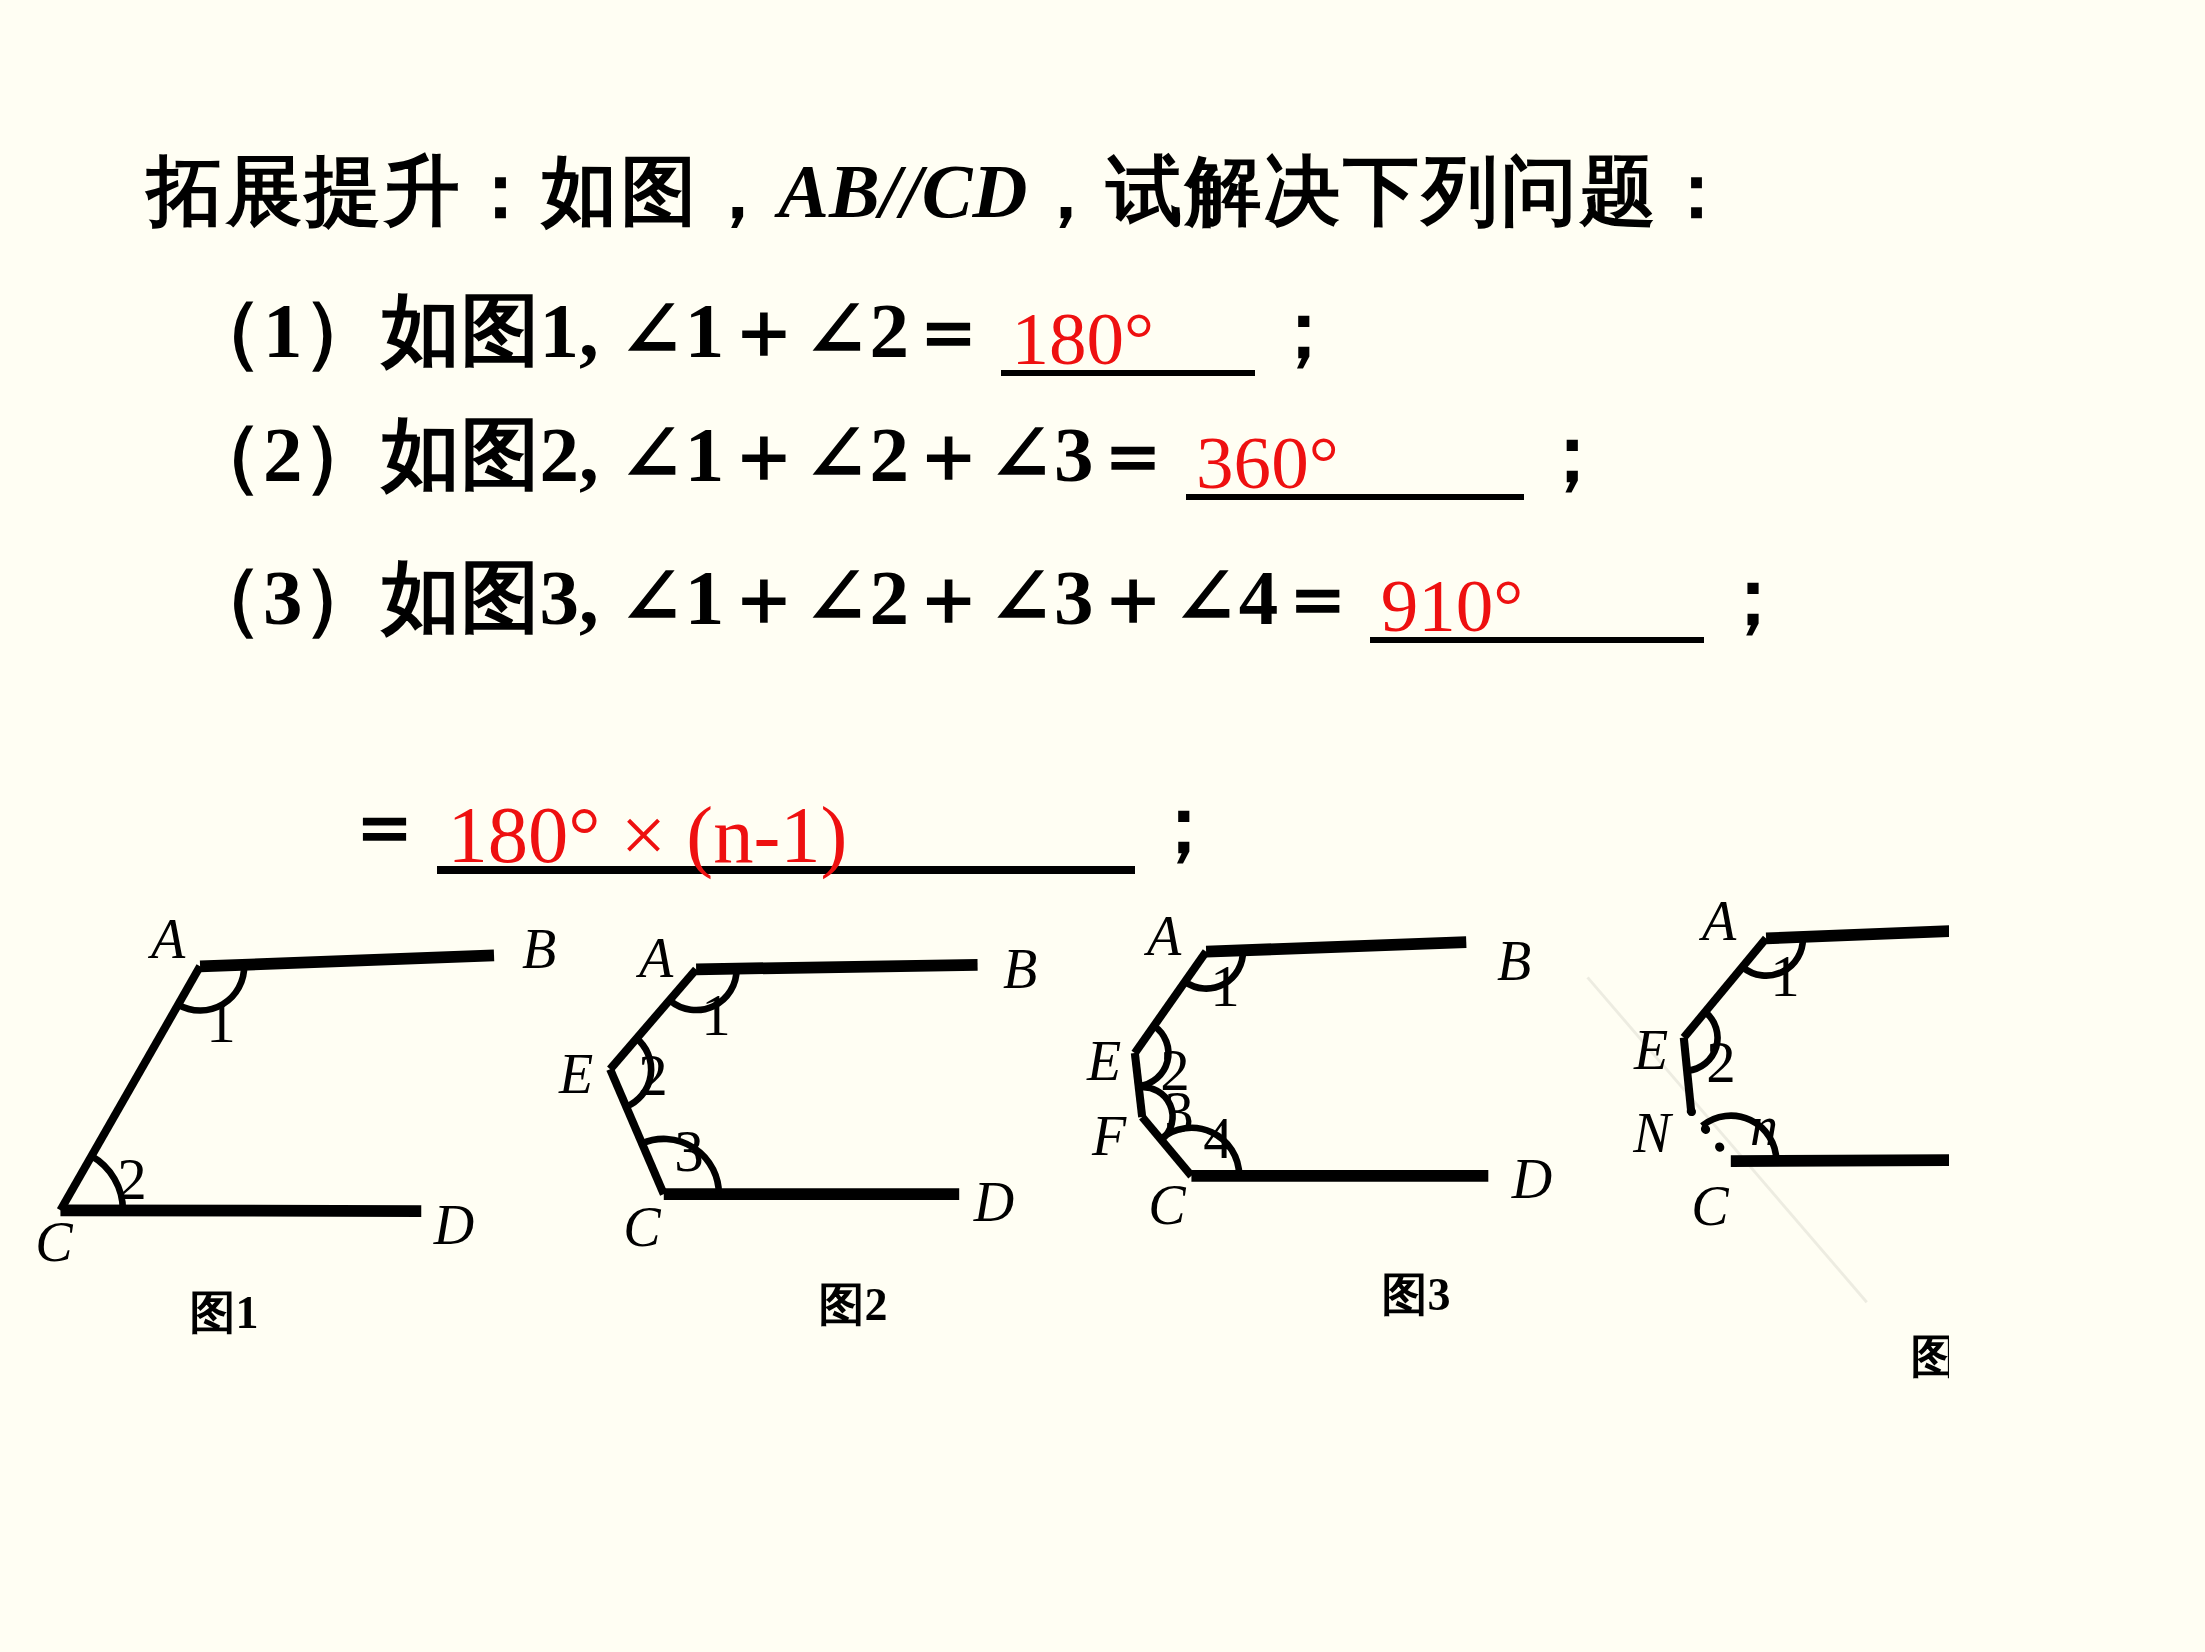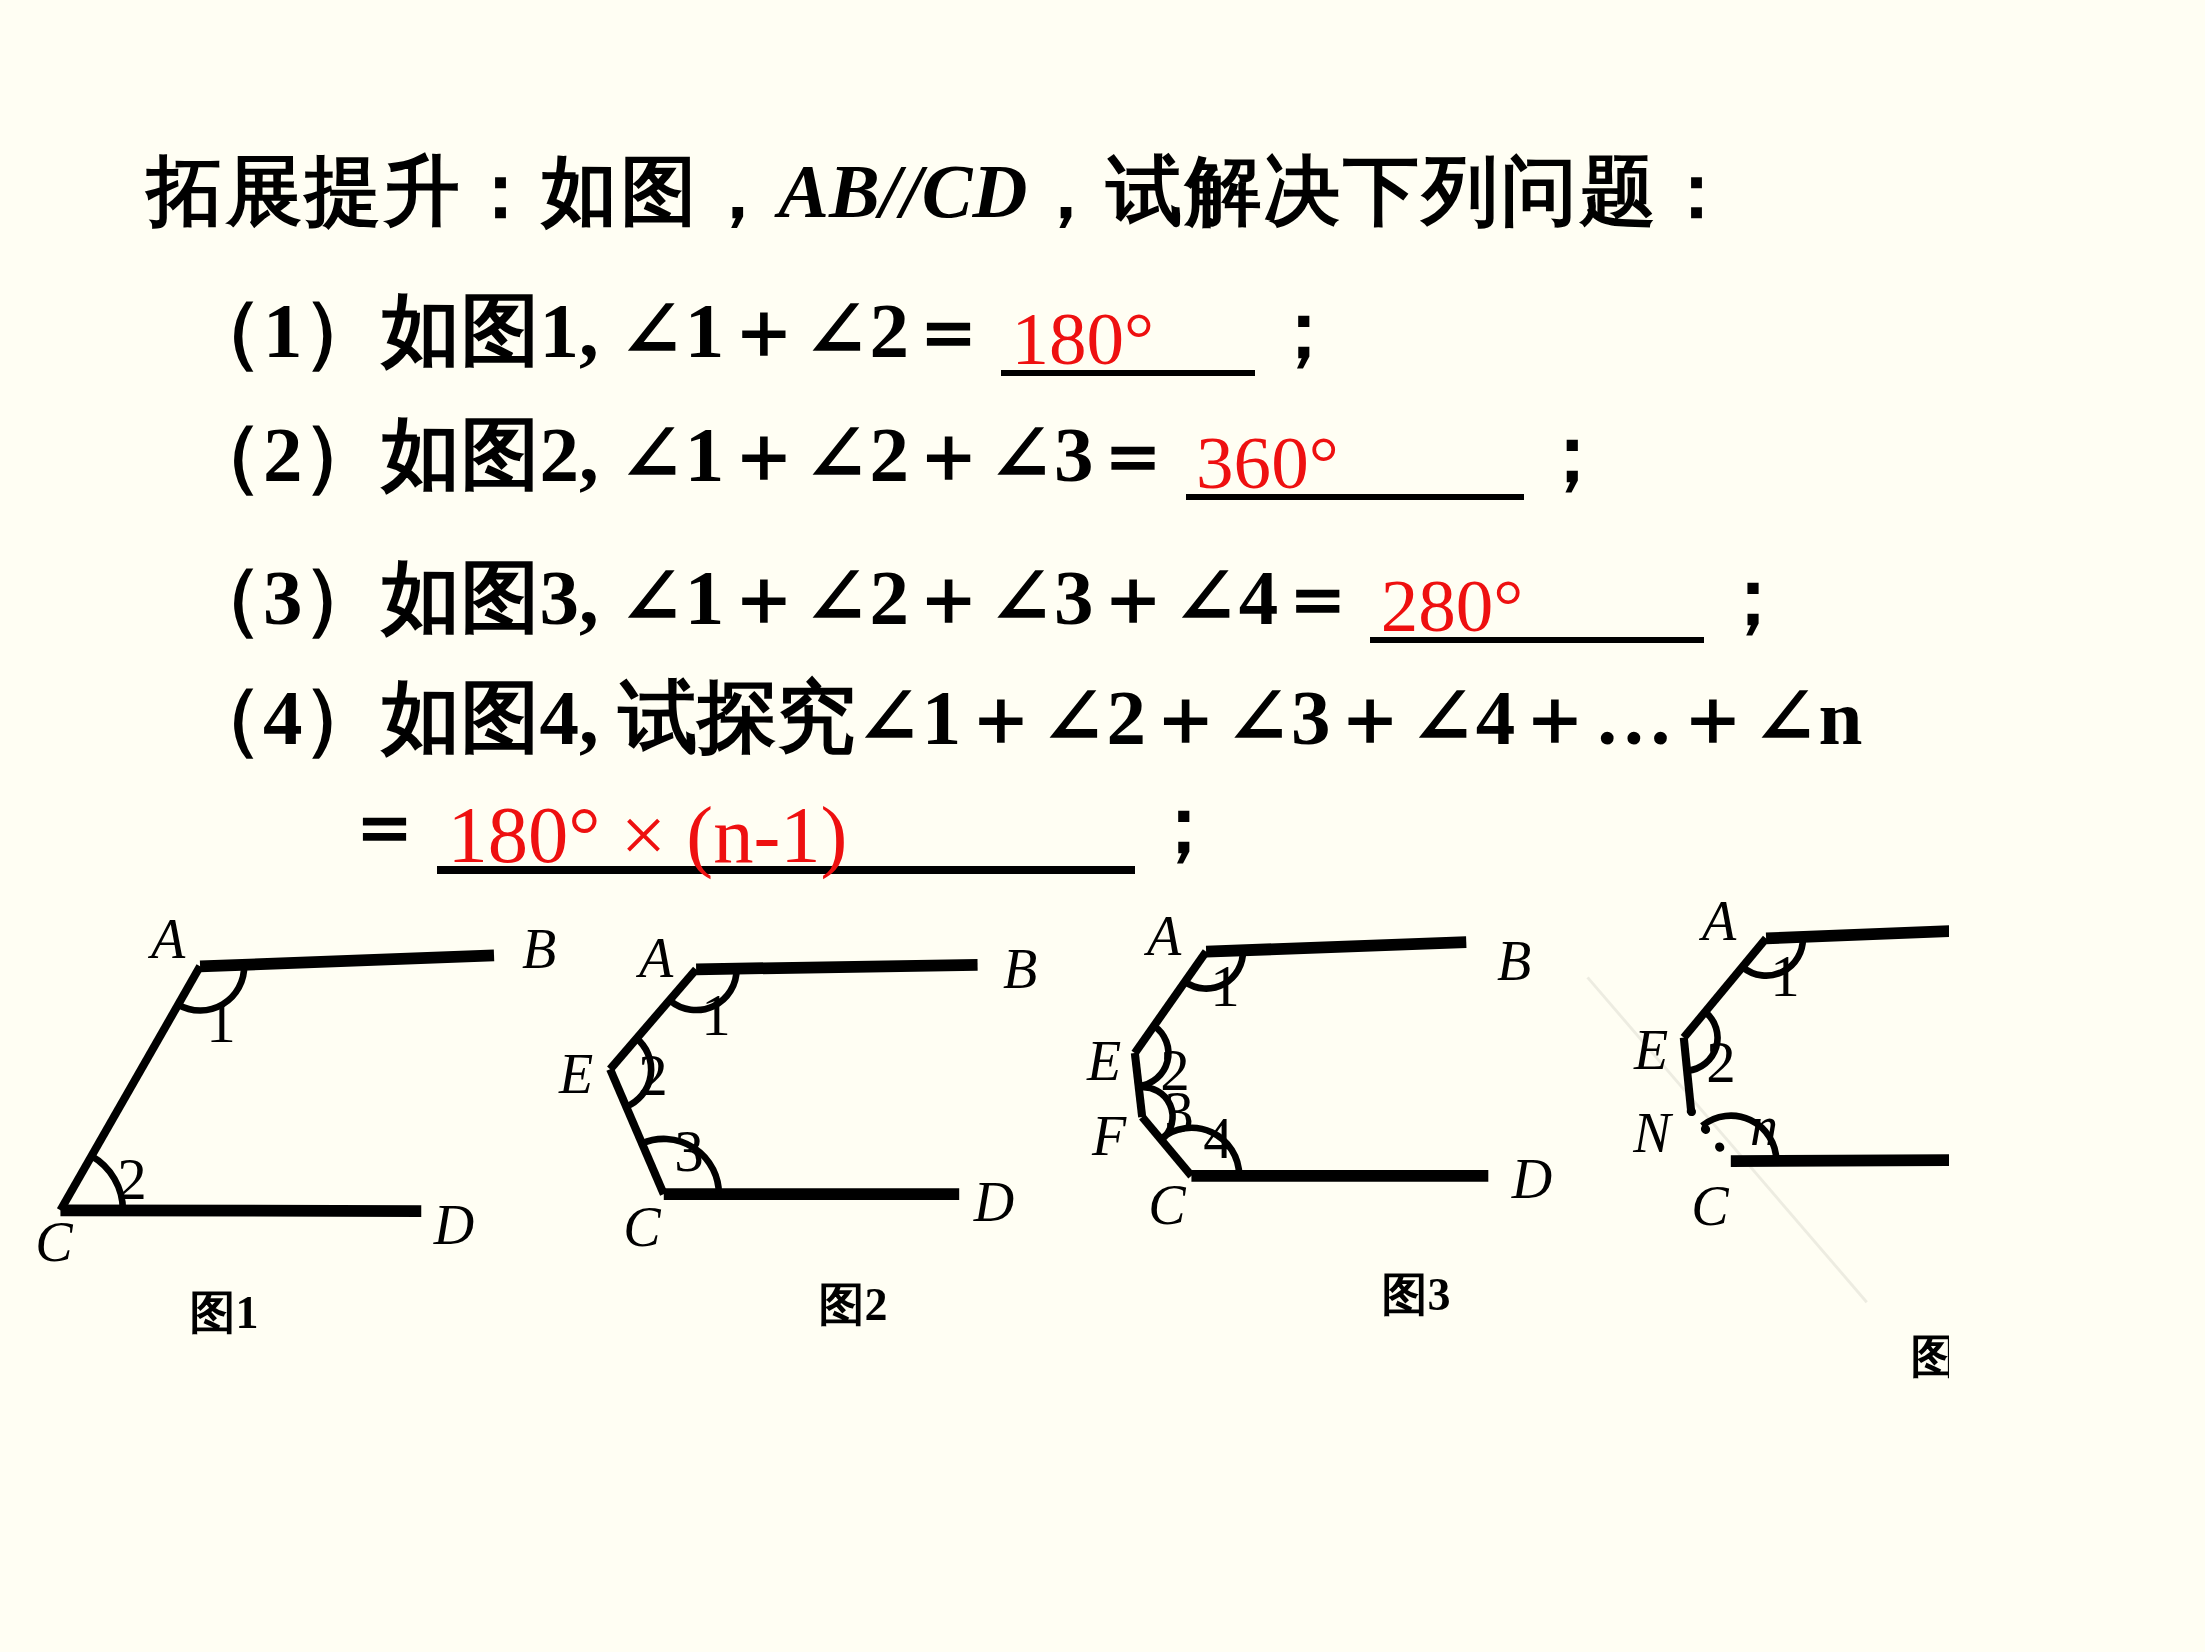--- a/index.html
+++ b/index.html
@@ -86,23 +86,22 @@
 <body>
 
 <div id="canvas">
 
   <div class="title"><span>拓展提升：如图，</span><span class="math">AB//CD</span><span>，试解决下列问题：</span></div>
 
   <div class="row" id="row1"><span>（1）如图1, ∠1＋∠2＝</span><span class="blank"><span class="ans">180°</span></span><span class="semi">；</span></div>
 
   <div class="row" id="row2"><span>（2）如图2, ∠1＋∠2＋∠3＝</span><span class="blank"><span class="ans">360°</span></span><span class="semi">；</span></div>
 
-  <div class="row" id="row3"><span>（3）如图3, ∠1＋∠2＋∠3＋∠4＝</span><span class="blank"><span class="ans">280°</span></span><span class="semi">；</span></div>
+  <div class="row" id="row3"><span>（3）如图3, ∠1＋∠2＋∠3＋∠4＝</span><span class="blank"><span class="ans">910°</span></span><span class="semi">；</span></div>
 
-  <div class="row" id="row4"><span>（4）如图4, 试探究∠1＋∠2＋∠3＋∠4＋…＋∠n</span></div>
 
   <div class="row" id="row4b"><span>＝</span><span class="blank"><span class="ans">180° × (n-1)</span></span><span class="semi">；</span></div>
 
   <svg class="draw" width="2205" height="1652" viewBox="0 0 3000 2248" fill="none" stroke="#000000" stroke-linecap="butt">
 
     <g>
       <path d="M272,1315 L672,1300" stroke-width="16"></path>
       <path d="M272,1315 L82,1647" stroke-width="11"></path>
       <path d="M82,1647 L573,1648" stroke-width="16"></path>
       <path d="M332,1313 A60,60 0 0 1 242,1367" stroke-width="9"></path>

